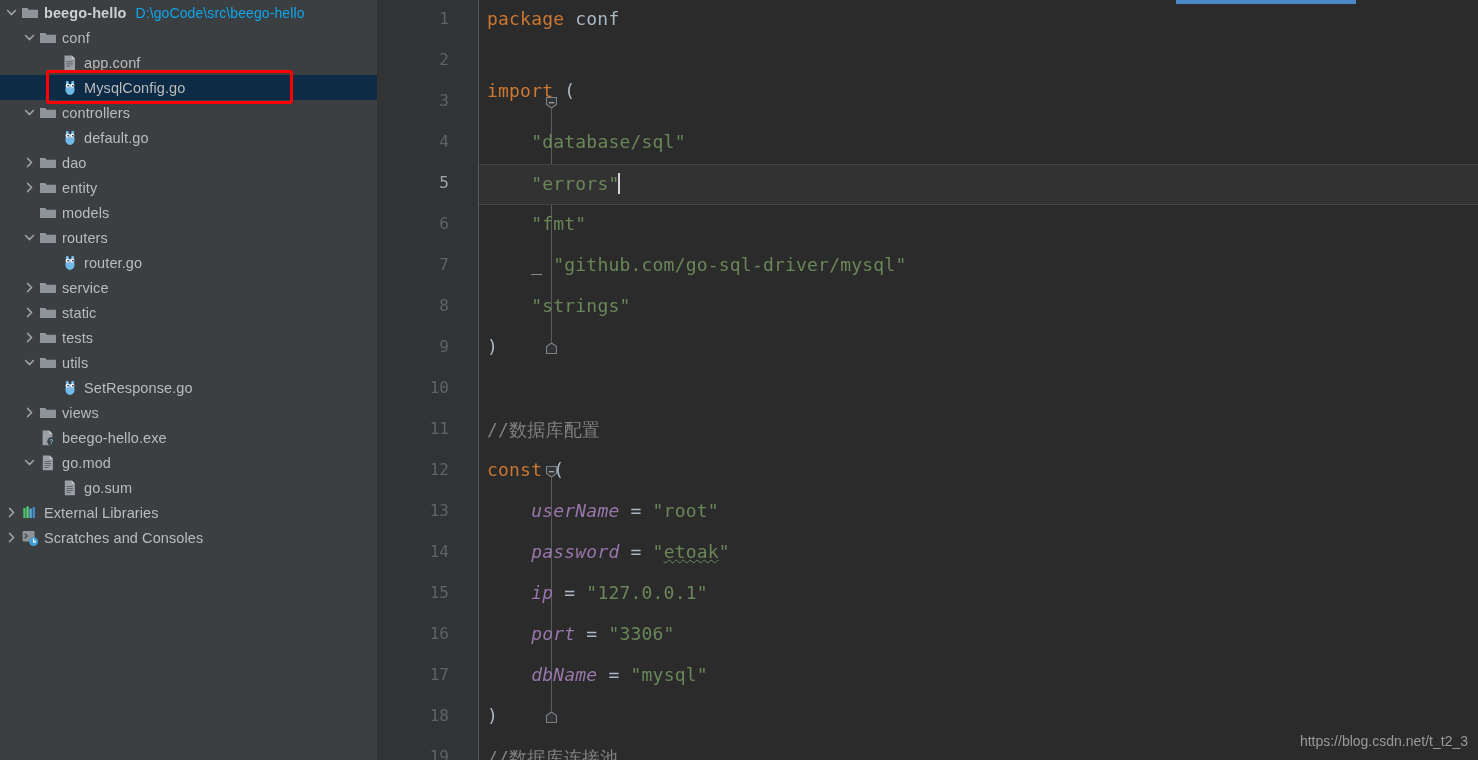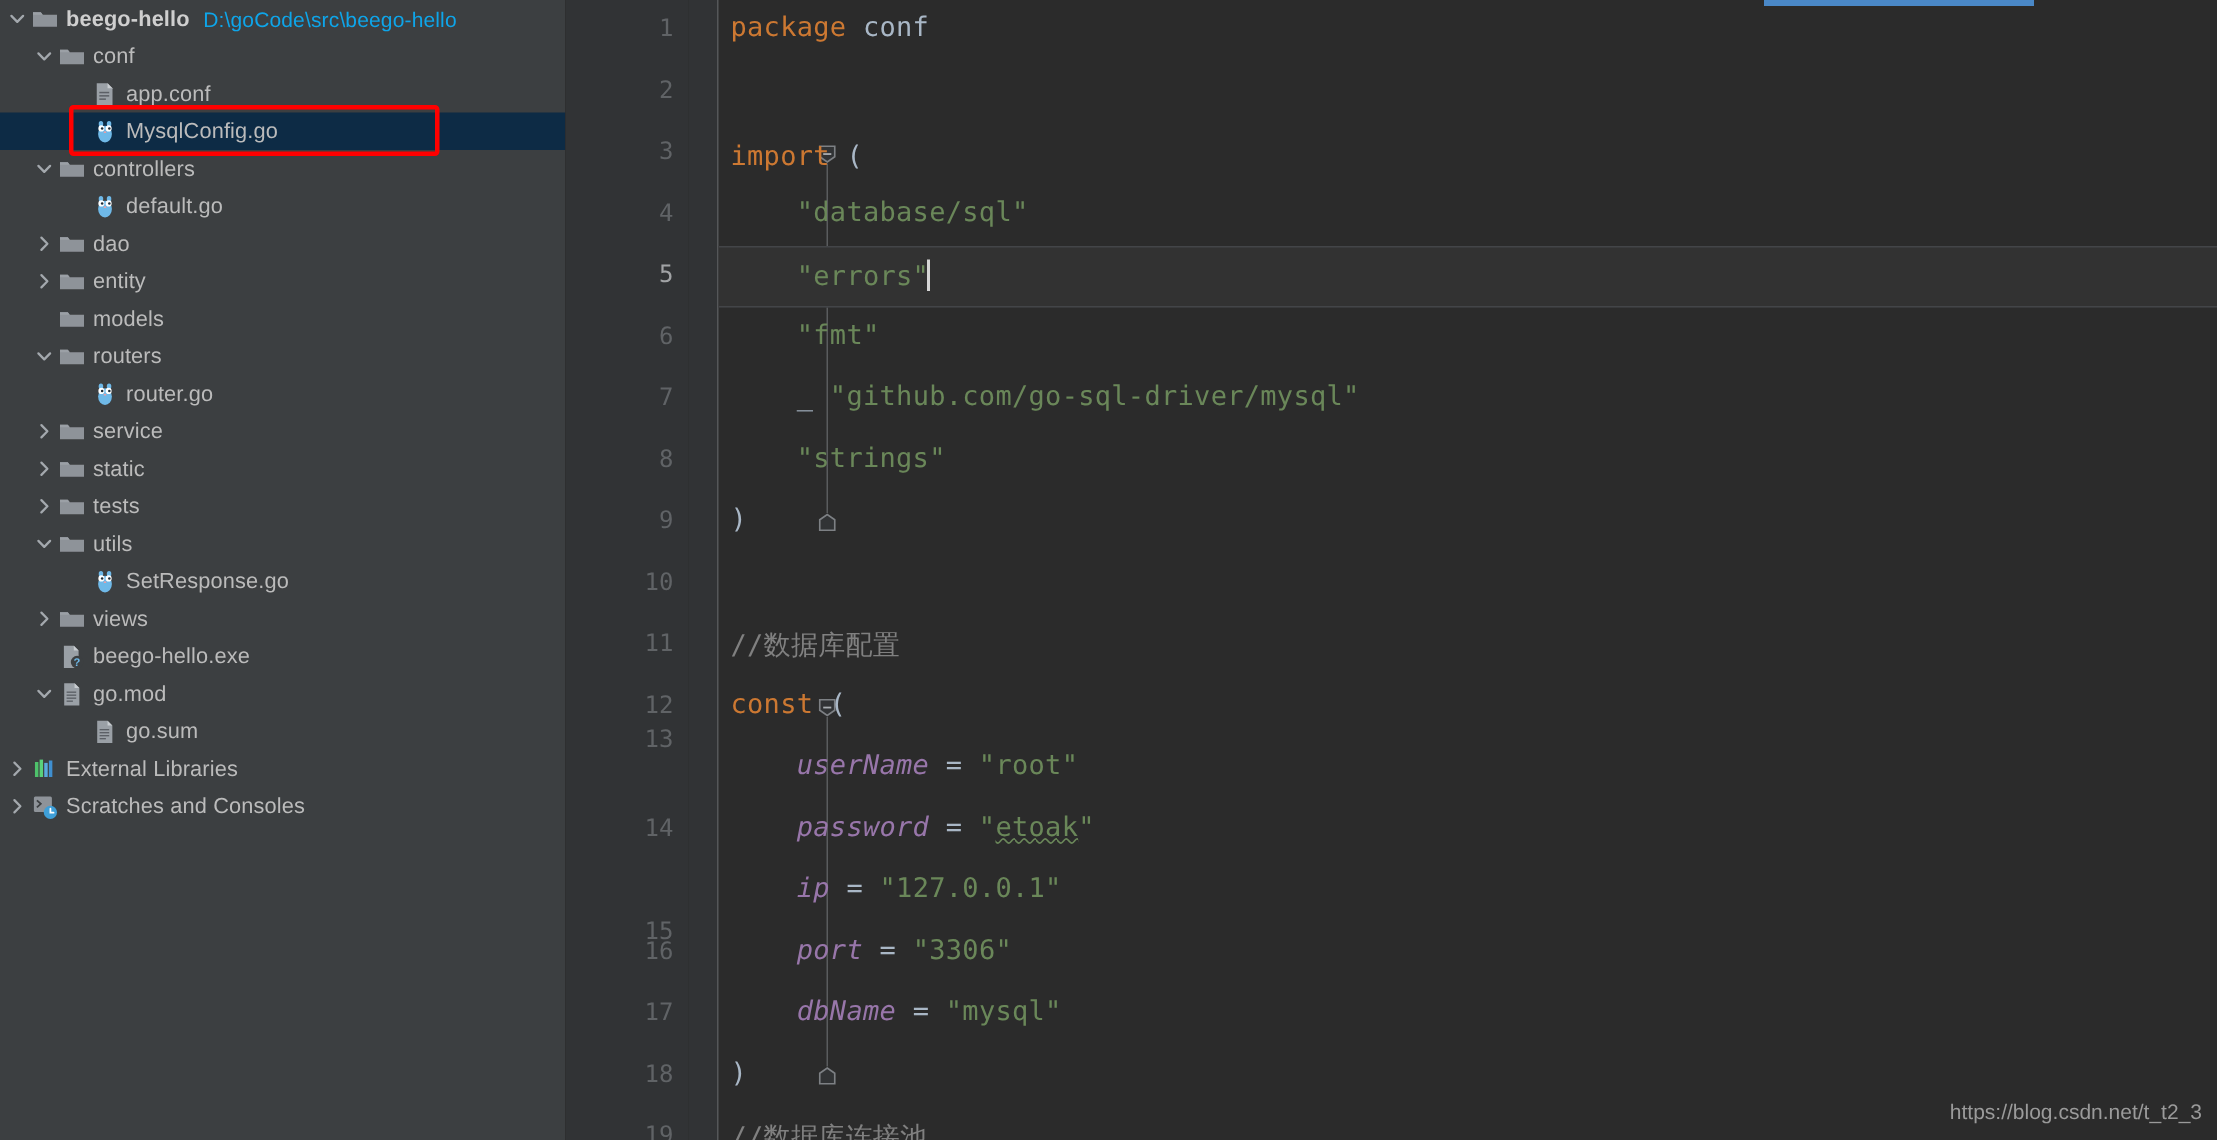--- a/index.html
+++ b/index.html
@@ -569,23 +569,23 @@
         <div class="lnum" style="top: 91px;">3</div>
         <div class="lnum" style="top: 132px;">4</div>
         <div class="lnum" style="top: 173px; color: rgb(161, 163, 165);">5</div>
         <div class="lnum" style="top: 214px;">6</div>
         <div class="lnum" style="top: 255px;">7</div>
         <div class="lnum" style="top: 296px;">8</div>
         <div class="lnum" style="top: 337px;">9</div>
         <div class="lnum" style="top: 378px;">10</div>
         <div class="lnum" style="top: 419px;">11</div>
         <div class="lnum" style="top: 460px;">12</div>
-        <div class="lnum" style="top: 483px;">13</div>
+        <div class="lnum" style="top: 501px;">13</div>
         <div class="lnum" style="top: 542px;">14</div>
-        <div class="lnum" style="top: 583px; margin-top: 28px;">15</div>
+        <div class="lnum" style="top: 583px;">15</div>
         <div class="lnum" style="top: 624px;">16</div>
         <div class="lnum" style="top: 665px;">17</div>
         <div class="lnum" style="top: 706px;">18</div>
         <div class="lnum" style="top: 747px;">19</div>
       </div>
     <div class="fold-strip">
         <div class="foldmark" style="top: 95px;"><svg width="15" height="15" viewBox="0 0 15 15" xmlns="http://www.w3.org/2000/svg">
             <path d="M2.5 2.5h10v7L7.5 13 2.5 9.5z" fill="#313335" stroke="#7d8084" stroke-width="1.1"></path>
             <rect x="4.8" y="7.1" width="5.4" height="1.2" fill="#a9adb1"></rect>
           </svg></div>
@@ -603,21 +603,21 @@
         <div class="foldline" style="top: 478px; height: 233px;"></div>
       </div>
     <div class="gutter-sep"></div>
     <div class="code-area" id="code-area">
         <div class="line" style="position: absolute; left: 0px; right: 0px; top: 0px; height: 41px;">
           <span class="ltext" style="left: 8px; top: 8px;"><span class="kw">package </span><span class="pkg">conf</span></span>
         </div>
         <div class="line" style="position: absolute; left: 0px; right: 0px; top: 41px; height: 41px;">
           <span class="ltext" style="left: 8px; top: 8px;"></span>
         </div>
-        <div class="line" style="position: absolute; left: 0px; right: 0px; top: 86px; height: 41px;">
+        <div class="line" style="position: absolute; left: 0px; right: 0px; top: 72px; height: 41px;">
           <span class="ltext" style="left: 8px; top: 8px;"><span class="kw">import </span><span class="paren">(</span></span>
         </div>
         <div class="line" style="position: absolute; left: 0px; right: 0px; top: 123px; height: 41px;">
           <span class="ltext" style="left: 8px; top: 8px;"><span class="">    </span><span class="str">"database/sql"</span></span>
         </div>
         <div class="line current" style="position: absolute; left: 0px; right: 0px; top: 164px; height: 41px;">
           <span class="ltext" style="left: 8px; top: 8px;"><span class="">    </span><span class="str">"errors"</span><span class="caret"></span></span>
         </div>
         <div class="line" style="position: absolute; left: 0px; right: 0px; top: 205px; height: 41px;">
           <span class="ltext" style="left: 8px; top: 8px;"><span class="">    </span><span class="str">"fmt"</span></span>

